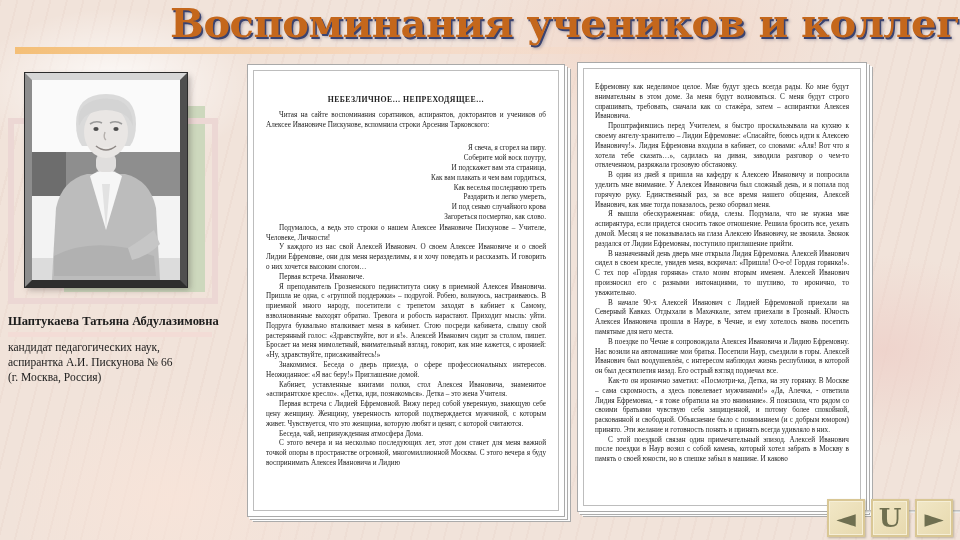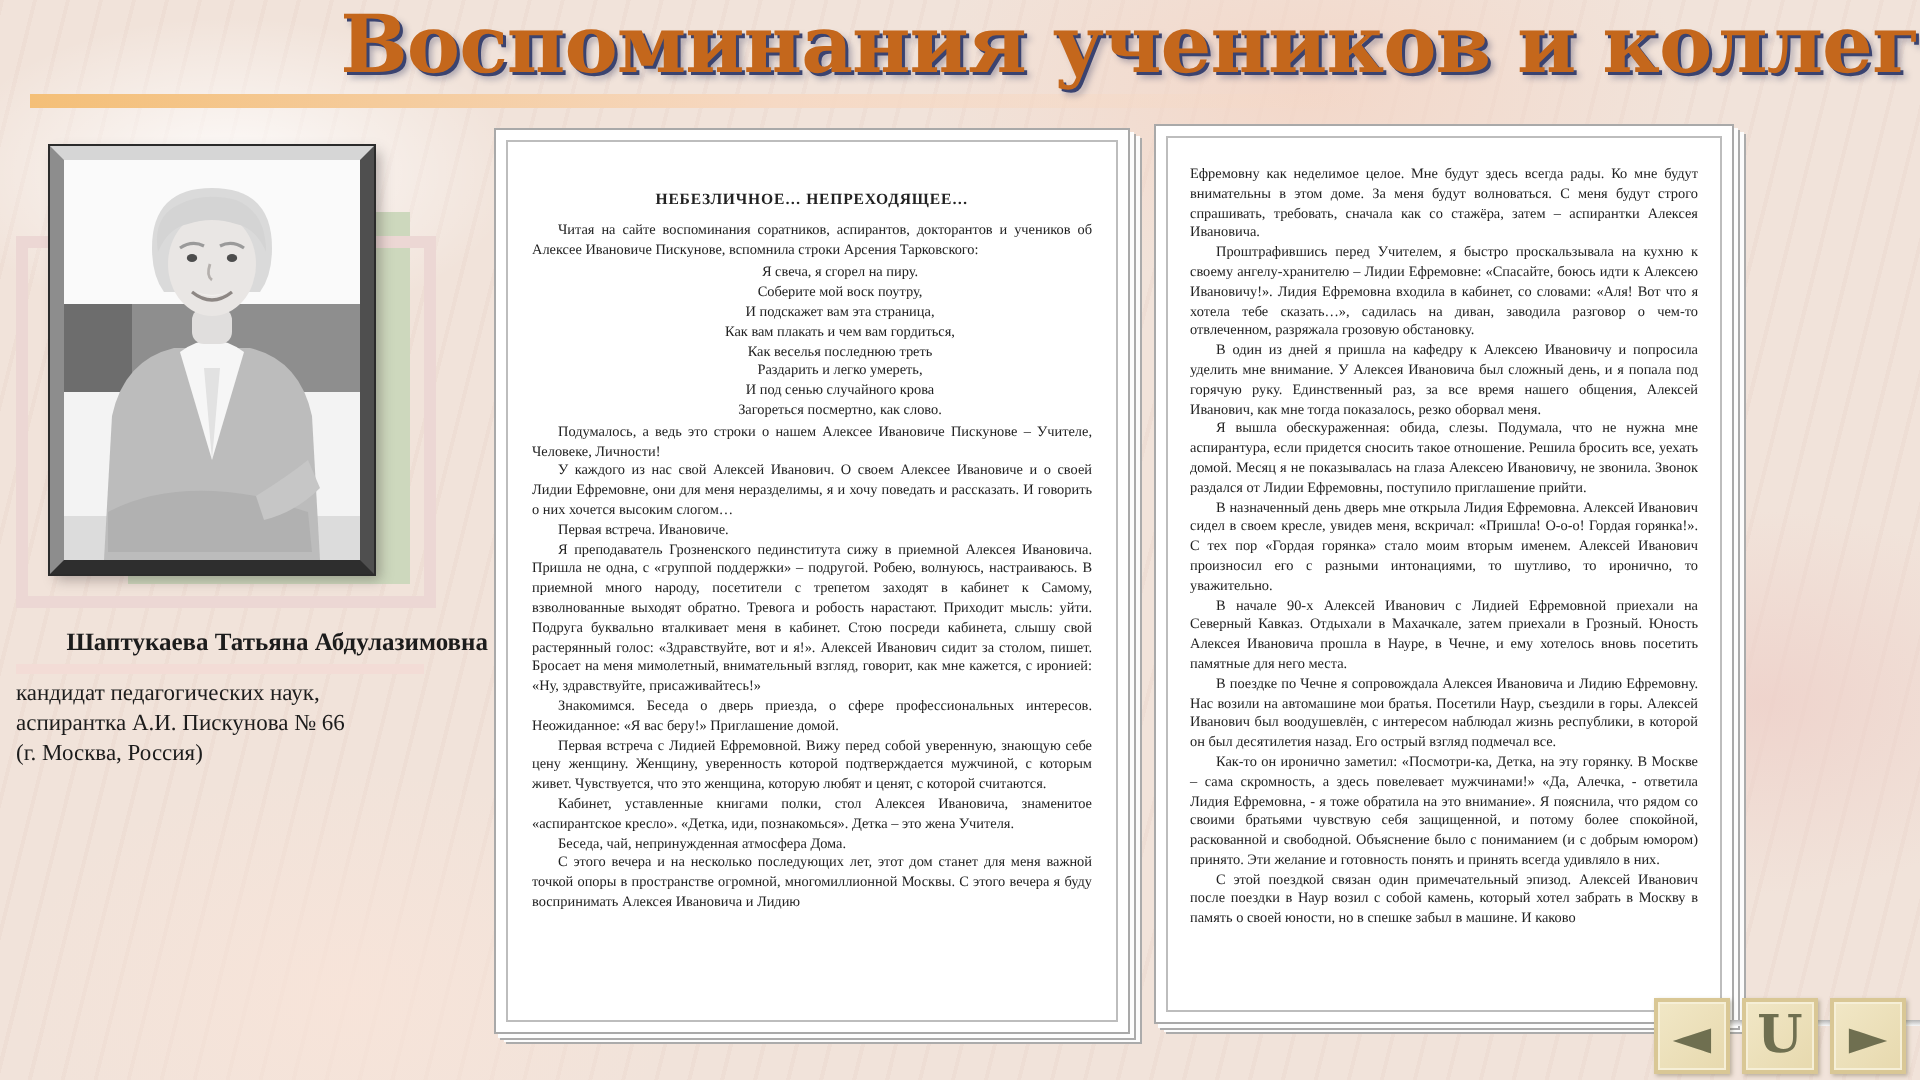--- a/index.html
+++ b/index.html
@@ -24,37 +24,37 @@
   
   .green-rect{position:absolute;left:64px;top:106px;width:141px;height:186px;background:#cdd8bd;}
   .pink-frame{position:absolute;left:8px;top:118px;width:198px;height:174px;
     border:6px solid #ecd7d4;background:transparent;}
   .photo-frame{position:absolute;left:25px;top:73px;width:148px;height:200px;
     border:7px solid;border-color:#d6d6d6 #4f4f4f #2e2e2e #8d8d8d;outline:1px solid #2b2b2b;
     background:#f4f4f4;box-shadow:3px 3px 6px rgba(60,50,50,.35);}
   .photo-frame svg{display:block;}
   
   .caption-name{position:absolute;left:8px;top:314px;width:236px;margin:0;
-    font-size:12.5px;font-weight:bold;color:#1c1c1c;line-height:15px;text-align:right;}
+    font-size:12.5px;font-weight:bold;color:#1c1c1c;line-height:15px;}
   .caption-bar{position:absolute;left:8px;top:332px;width:204px;height:5px;background:#f3dcd6;}
   .caption-details{position:absolute;left:8px;top:340px;width:236px;margin:0;
     font-size:11.5px;line-height:15px;color:#1c1c1c;white-space:pre-line;}
   
   .page{position:absolute;background:#fff;border:1px solid #a9a9a9;padding:5px;
     box-shadow:2px 2px 0 #fdfdfd,3px 3px 0 #ababab,5px 4px 0 #fcfcfc,6px 5px 0 #ababab;font-family:Liberation Serif, serif;}
   .page-inner{height:100%;border:1px solid #bdbdbd;box-sizing:border-box;overflow:hidden;
     font-size:7.2px;line-height:9.8px;color:#222;text-align:justify;}
   .page1{left:247px;top:64px;width:306px;height:441px;}
   .page1 .page-inner{padding:24px 12px 6px 12px;}
   .page2{left:577px;top:62px;width:278px;height:438px;}
   .page2 .page-inner{padding:14px 11px 6px 11px;}
   .page-heading{margin:0 0 6px 0;text-align:center;font-weight:bold;font-size:7.8px;letter-spacing:.4px;}
   .page-inner p{margin:0;text-indent:13px;}
   .page-inner p.no-indent{text-indent:0;}
-  .poem{margin:2px 0 1px 28px;white-space:pre-line;text-indent:0 !important;text-align:center;}
+  .poem{margin:14px 0 1px 28px;white-space:pre-line;text-indent:0 !important;text-align:right;}
   
   .nav-line{position:absolute;left:860px;top:510px;width:100px;height:3px;
     background:linear-gradient(#b5b5b5,#f7f7f7);z-index:1;}
   .nav-btn{position:absolute;top:499px;width:38px;height:38px;z-index:2;box-sizing:border-box;
     background:linear-gradient(135deg,#f1e7c6,#e7d9ae);border:2px solid #d9c795;
     box-shadow:inset 0 0 0 1px #f6efd7, 1px 1px 2px rgba(90,80,50,.35);
     display:flex;align-items:center;justify-content:center;cursor:pointer;
     color:#6f6f50;}
   .nav-btn .glyph{font-family:"DejaVu Sans",sans-serif;font-size:25px;line-height:1;}
   .nav-btn .glyph-u{font-family:"DejaVu Serif",serif;font-weight:bold;font-size:26px;line-height:1;}
@@ -120,22 +120,22 @@
 Как вам плакать и чем вам гордиться,
 Как веселья последнюю треть
 Раздарить и легко умереть,
 И под сенью случайного крова
 Загореться посмертно, как слово.</div>
       <p>Подумалось, а ведь это строки о нашем Алексее Ивановиче Пискунове – Учителе, Человеке, Личности!</p>
       <p>У каждого из нас свой Алексей Иванович. О своем Алексее Ивановиче и о своей Лидии Ефремовне, они для меня неразделимы, я и хочу поведать и рассказать. И говорить о них хочется высоким слогом…</p>
       <p>Первая встреча. Ивановиче.</p>
       <p>Я преподаватель Грозненского пединститута сижу в приемной Алексея Ивановича. Пришла не одна, с «группой поддержки» – подругой. Робею, волнуюсь, настраиваюсь. В приемной много народу, посетители с трепетом заходят в кабинет к Самому, взволнованные выходят обратно. Тревога и робость нарастают. Приходит мысль: уйти. Подруга буквально вталкивает меня в кабинет. Стою посреди кабинета, слышу свой растерянный голос: «Здравствуйте, вот и я!». Алексей Иванович сидит за столом, пишет. Бросает на меня мимолетный, внимательный взгляд, говорит, как мне кажется, с иронией: «Ну, здравствуйте, присаживайтесь!»</p>
       <p>Знакомимся. Беседа о дверь приезда, о сфере профессиональных интересов. Неожиданное: «Я вас беру!» Приглашение домой.</p>
+      <p>Кабинет, уставленные книгами полки, стол Алексея Ивановича, знаменитое «аспирантское кресло». «Детка, иди, познакомься». Детка – это жена Учителя.</p>
       <p>Первая встреча с Лидией Ефремовной. Вижу перед собой уверенную, знающую себе цену женщину. Женщину, уверенность которой подтверждается мужчиной, с которым живет. Чувствуется, что это женщина, которую любят и ценят, с которой считаются.</p>
-      <p>Кабинет, уставленные книгами полки, стол Алексея Ивановича, знаменитое «аспирантское кресло». «Детка, иди, познакомься». Детка – это жена Учителя.</p>
       <p>Беседа, чай, непринужденная атмосфера Дома.</p>
       <p>С этого вечера и на несколько последующих лет, этот дом станет для меня важной точкой опоры в пространстве огромной, многомиллионной Москвы. С этого вечера я буду воспринимать Алексея Ивановича и Лидию</p>
     </div>
   </div>
 
   <div class="page page2">
     <div class="page-inner">
       <p class="no-indent">Ефремовну как неделимое целое. Мне будут здесь всегда рады. Ко мне будут внимательны в этом доме. За меня будут волноваться. С меня будут строго спрашивать, требовать, сначала как со стажёра, затем – аспирантки Алексея Ивановича.</p>
       <p>Проштрафившись перед Учителем, я быстро проскальзывала на кухню к своему ангелу-хранителю – Лидии Ефремовне: «Спасайте, боюсь идти к Алексею Ивановичу!». Лидия Ефремовна входила в кабинет, со словами: «Аля! Вот что я хотела тебе сказать…», садилась на диван, заводила разговор о чем-то отвлеченном, разряжала грозовую обстановку.</p>
       <p>В один из дней я пришла на кафедру к Алексею Ивановичу и попросила уделить мне внимание. У Алексея Ивановича был сложный день, и я попала под горячую руку. Единственный раз, за все время нашего общения, Алексей Иванович, как мне тогда показалось, резко оборвал меня.</p>

